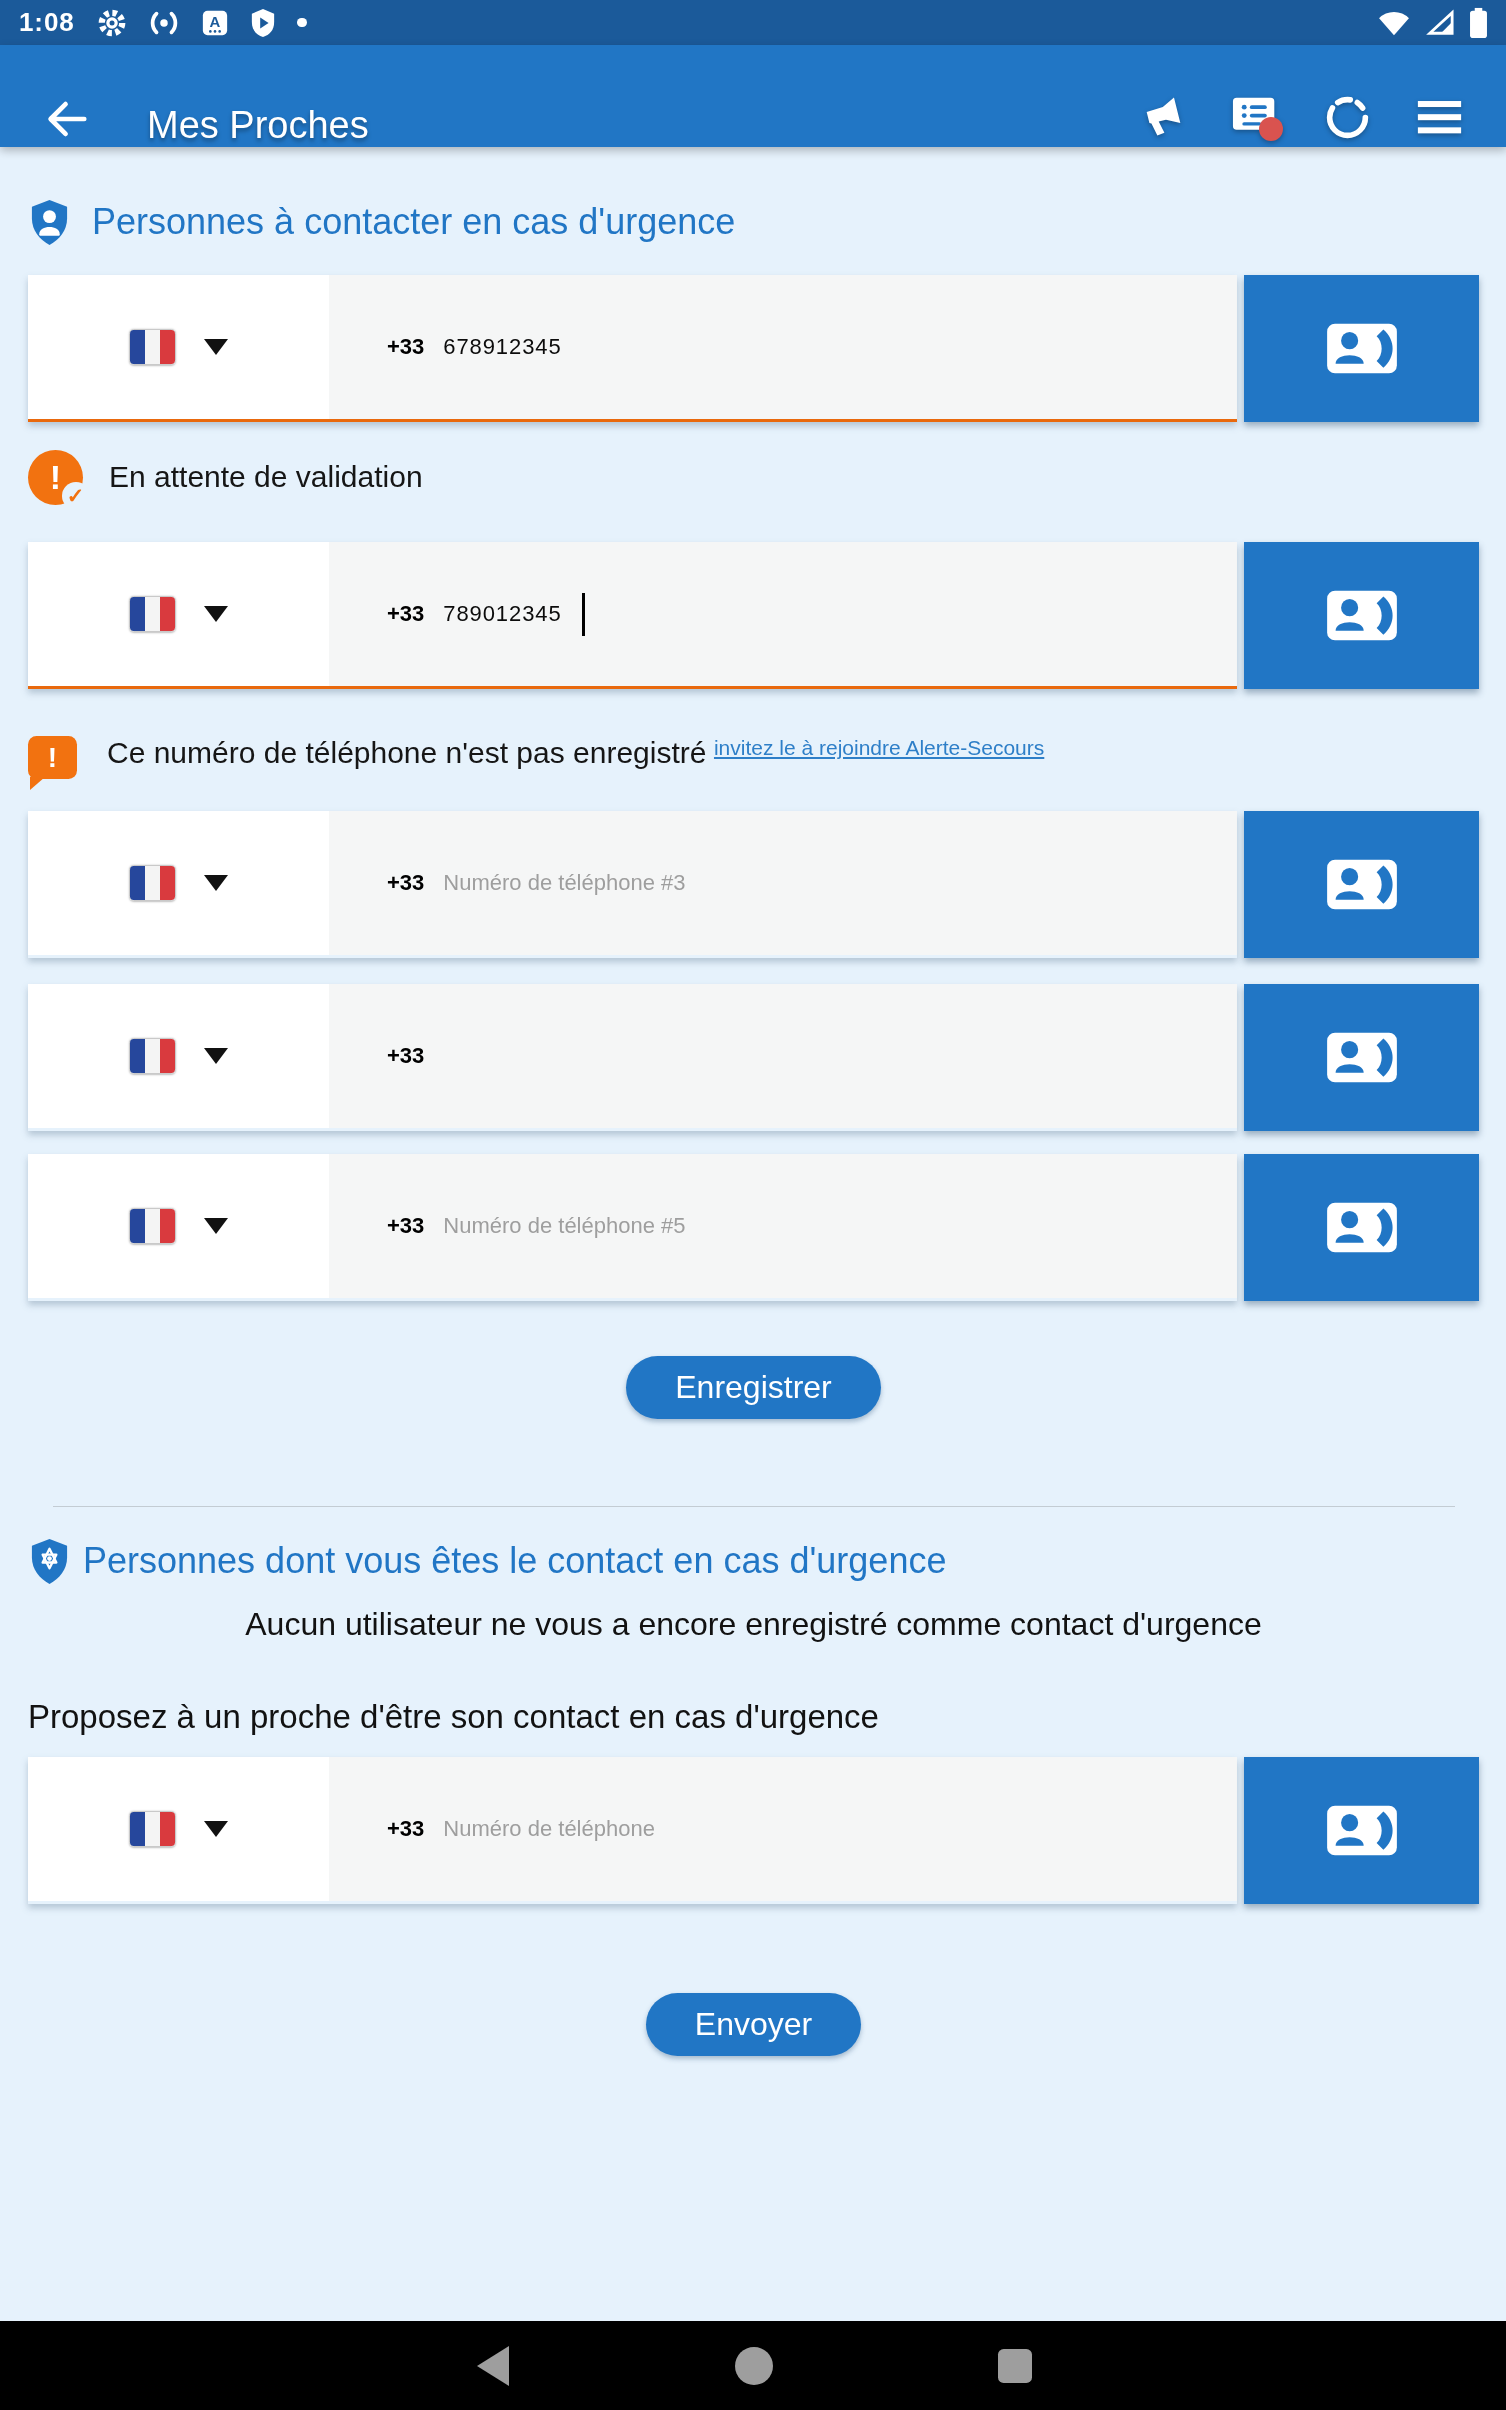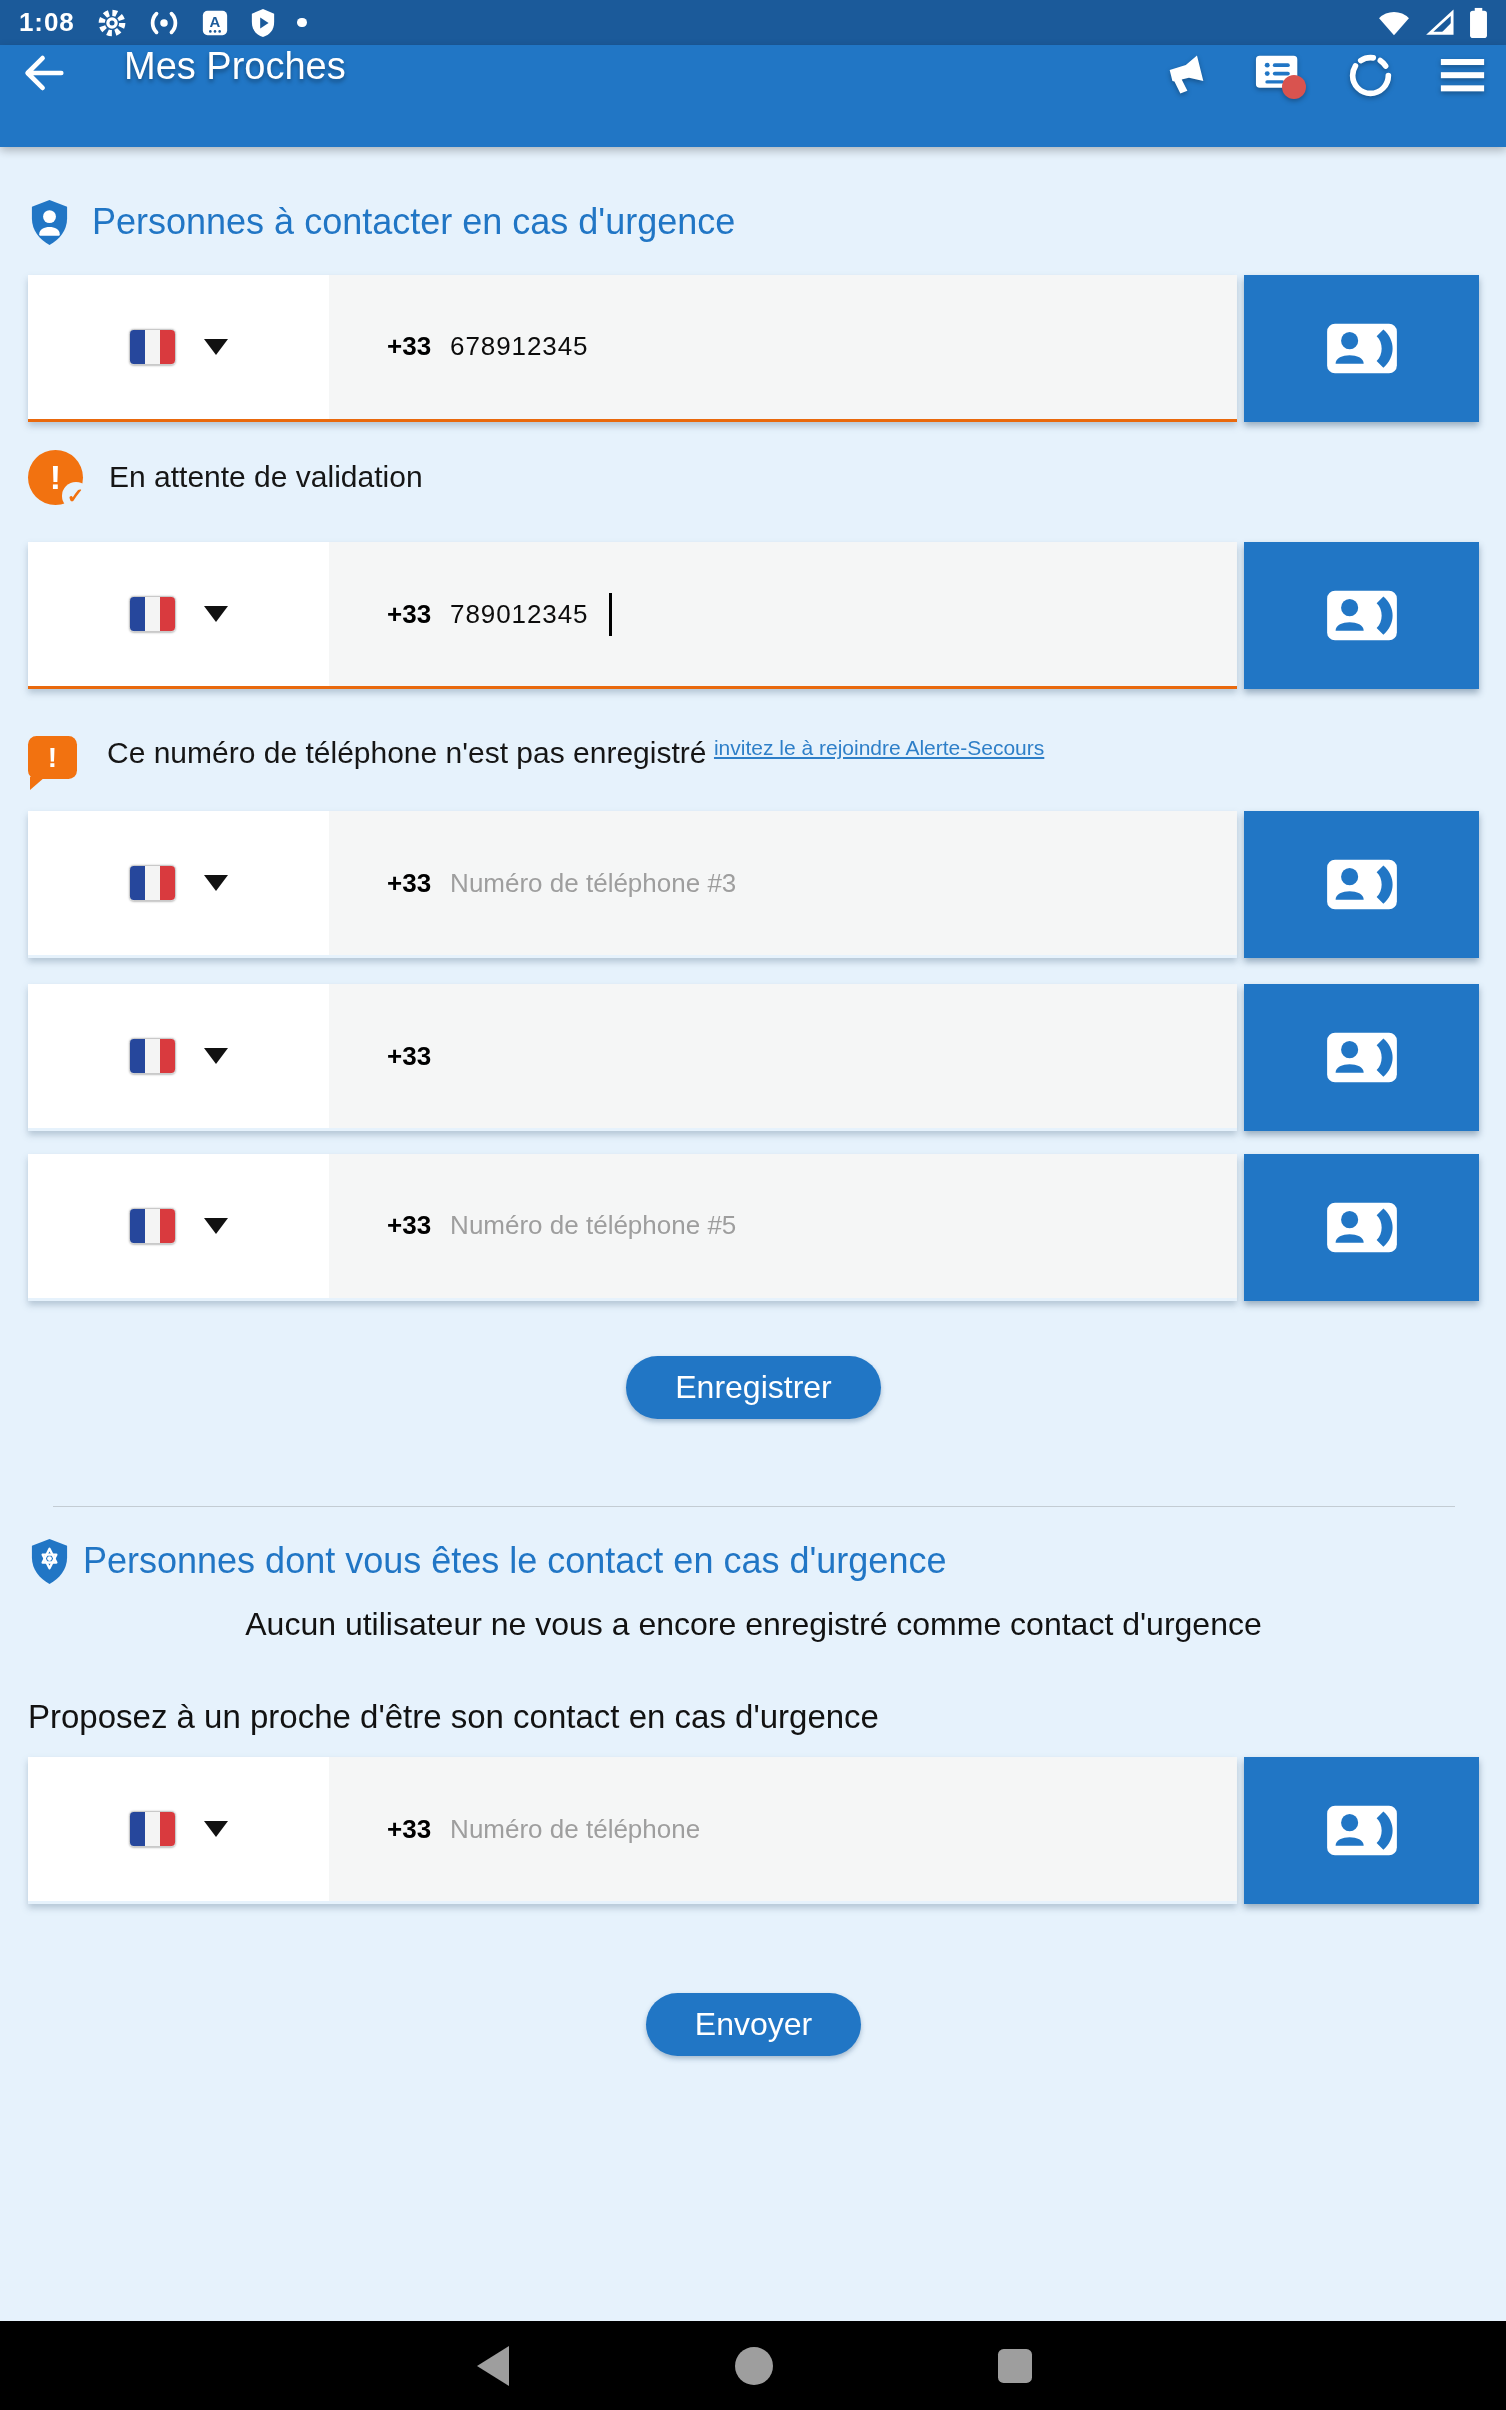--- a/index.html
+++ b/index.html
@@ -27,21 +27,21 @@
   .status-bar{
     height:45px;background:var(--statusbar);color:#fff;
     display:flex;align-items:center;padding:8px 19px;gap:22.6px;flex:none;
   }
   .status-bar .time{font-size:26px;font-weight:700;letter-spacing:0.9px;}
   .sb-icons{display:flex;align-items:center;gap:21px;}
   .sb-right{margin-left:auto;display:flex;align-items:center;gap:13px;}
   
   .app-bar{
     height:102px;background:var(--primary);color:#fff;
-    display:flex;align-items:flex-start;padding:0 15px;flex:none;
+    display:flex;align-items:flex-end;padding:0 38px;flex:none;
     box-shadow:0 3.8px 9.4px rgba(0,0,0,.28);position:relative;z-index:5;
   }
   .back-btn{width:56px;height:56px;display:flex;align-items:center;justify-content:center;background:none;border:none;cursor:pointer;}
   .app-title{font-size:38px;font-weight:500;margin-left:53px;text-shadow:0 2.8px 4.7px rgba(0,0,0,.35);}
   .ab-actions{margin-left:auto;display:flex;align-items:center;gap:32px;}
   .ab-btn{width:60px;height:60px;display:flex;align-items:center;justify-content:center;background:none;border:none;cursor:pointer;position:relative;filter:drop-shadow(0 2.8px 2.8px rgba(0,0,0,.3));}
   .ab-badge{position:absolute;right:1.9px;bottom:5.6px;width:24.5px;height:24.5px;border-radius:50%;background:var(--badge);}
   
   .content{flex:1;background:var(--bg);padding:0 28px;overflow:hidden;}
   .section-header{display:flex;align-items:center;gap:21px;margin-top:47px;height:56px;}
@@ -53,21 +53,21 @@
     box-shadow:0 3.8px 6.6px rgba(90,115,140,.35);
   }
   .phone-field.underlined{border-bottom-color:var(--underline);}
   .country-selector{width:301px;background:#fff;display:flex;align-items:center;justify-content:center;gap:28px;cursor:pointer;}
   .flag{width:47px;height:36px;border-radius:4.7px;overflow:hidden;display:flex;border:0.9px solid #c9c9c9;box-shadow:0 0.9px 1.9px rgba(0,0,0,.25);}
   .flag span{flex:1;}
   .flag .b{background:#26479c;}
   .flag .w{background:#f4f4f4;}
   .flag .r{background:#d93a3e;}
   .caret{width:0;height:0;border-left:12.2px solid transparent;border-right:12.2px solid transparent;border-top:16px solid #111;}
-  .phone-input{flex:1;background:var(--inputbg);display:flex;align-items:center;padding-left:58px;gap:19px;font-size:26px;cursor:text;}
+  .phone-input{flex:1;background:var(--inputbg);display:flex;align-items:center;padding-left:58px;gap:19px;font-size:22px;cursor:text;}
   .dial{color:#000;font-weight:700;}
   .ptext.filled{color:#0c0c0c;letter-spacing:0.9px;}
   .ptext.empty{color:var(--placeholder);}
   .cursor{width:2.8px;height:43px;background:#000;margin-left:1.9px;}
   .contact-btn{
     width:235px;margin-left:6.6px;border:none;background:var(--primary);
     display:flex;align-items:center;justify-content:center;cursor:pointer;
     box-shadow:0 3.8px 6.6px rgba(60,90,120,.45);
   }
   

